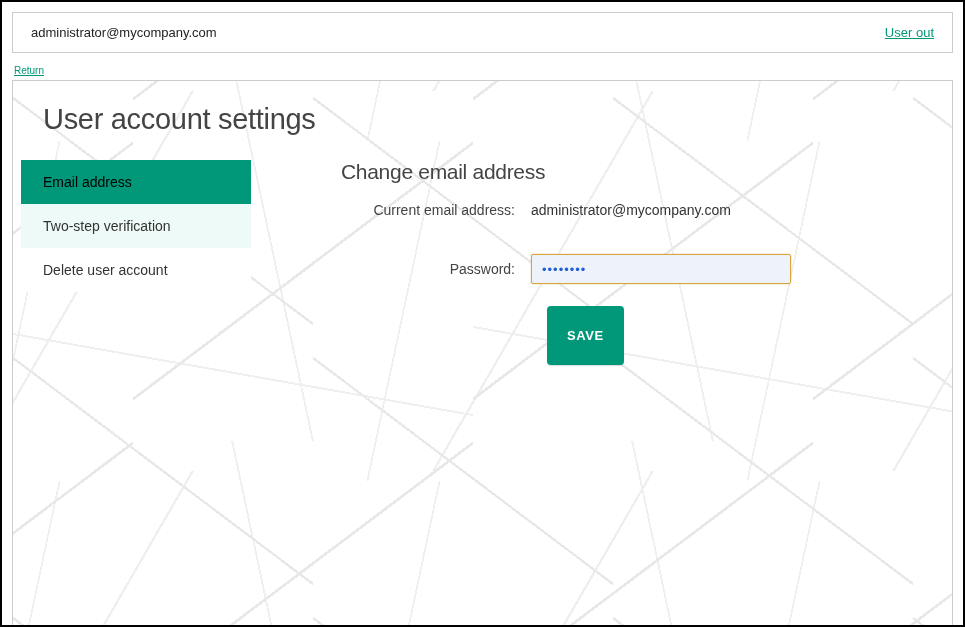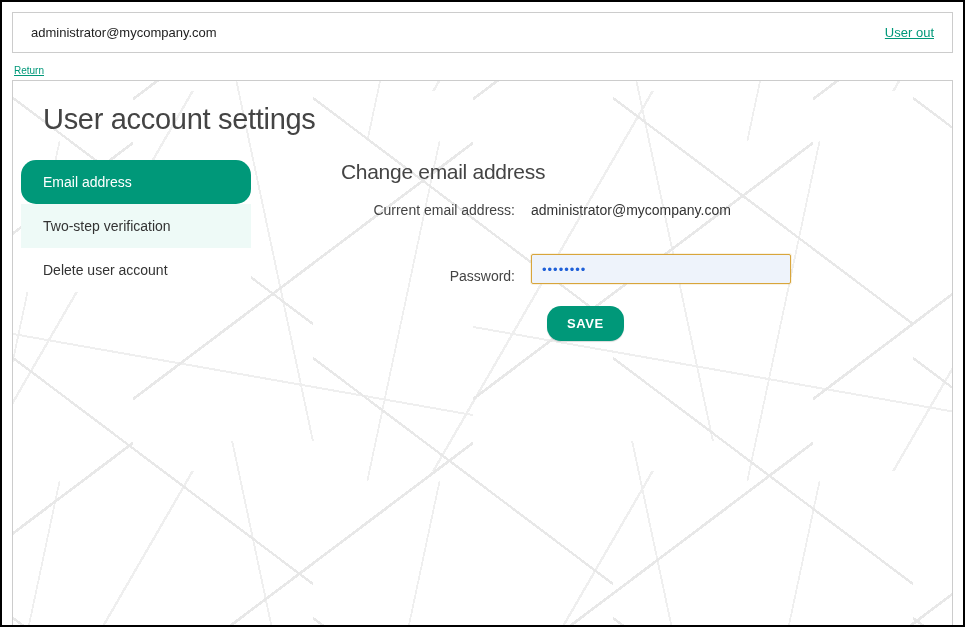--- a/index.html
+++ b/index.html
@@ -70,41 +70,40 @@
     }
     .sidebar-item {
       padding: 14px 22px;
       font-size: 14px;
       color: #333;
       cursor: pointer;
       background: #fff;
     }
     .sidebar-item.active {
       background: #009879;
-      color: #ffffff;
+      color: #000000;
       font-weight: 500;
-      border-radius: 15px;
     }
     .sidebar-item.hover {
       background: #eefaf7;
     }
     .form-area {
       flex: 1;
       padding: 0 40px 0 90px;
     }
     .section-title {
       font-size: 21px;
       font-weight: 300;
       color: #444;
       margin: 0 0 18px 0;
       letter-spacing: -0.3px;
     }
     .form-row {
       display: flex;
-      align-items: flex-end;
+      align-items: center;
       margin-bottom: 18px;
     }
     .form-label {
       width: 190px;
       text-align: right;
       font-size: 14px;
       color: #444;
       padding-right: 16px;
     }
     .form-value {
@@ -134,26 +133,26 @@
       box-shadow: 0 0 0 1px rgba(216,165,59,0.15);
     }
     .btn-row {
       margin-left: 206px;
       margin-top: 22px;
     }
     .save-btn {
       background: #009879;
       color: #fff;
       border: none;
-      padding: 10px 20px;
+      padding: 22px 20px;
       font-size: 13px;
       font-weight: 700;
       letter-spacing: 0.6px;
       cursor: pointer;
-      border-radius: 14px;
+      border-radius: 4px;
       box-shadow: 0 1px 1px rgba(0,0,0,0.15);
     }
   </style>
 </head>
 <body>
 
 <div class="outer-pad">
 
   <div class="header-bar">
     <span>administrator@mycompany.com</span>

